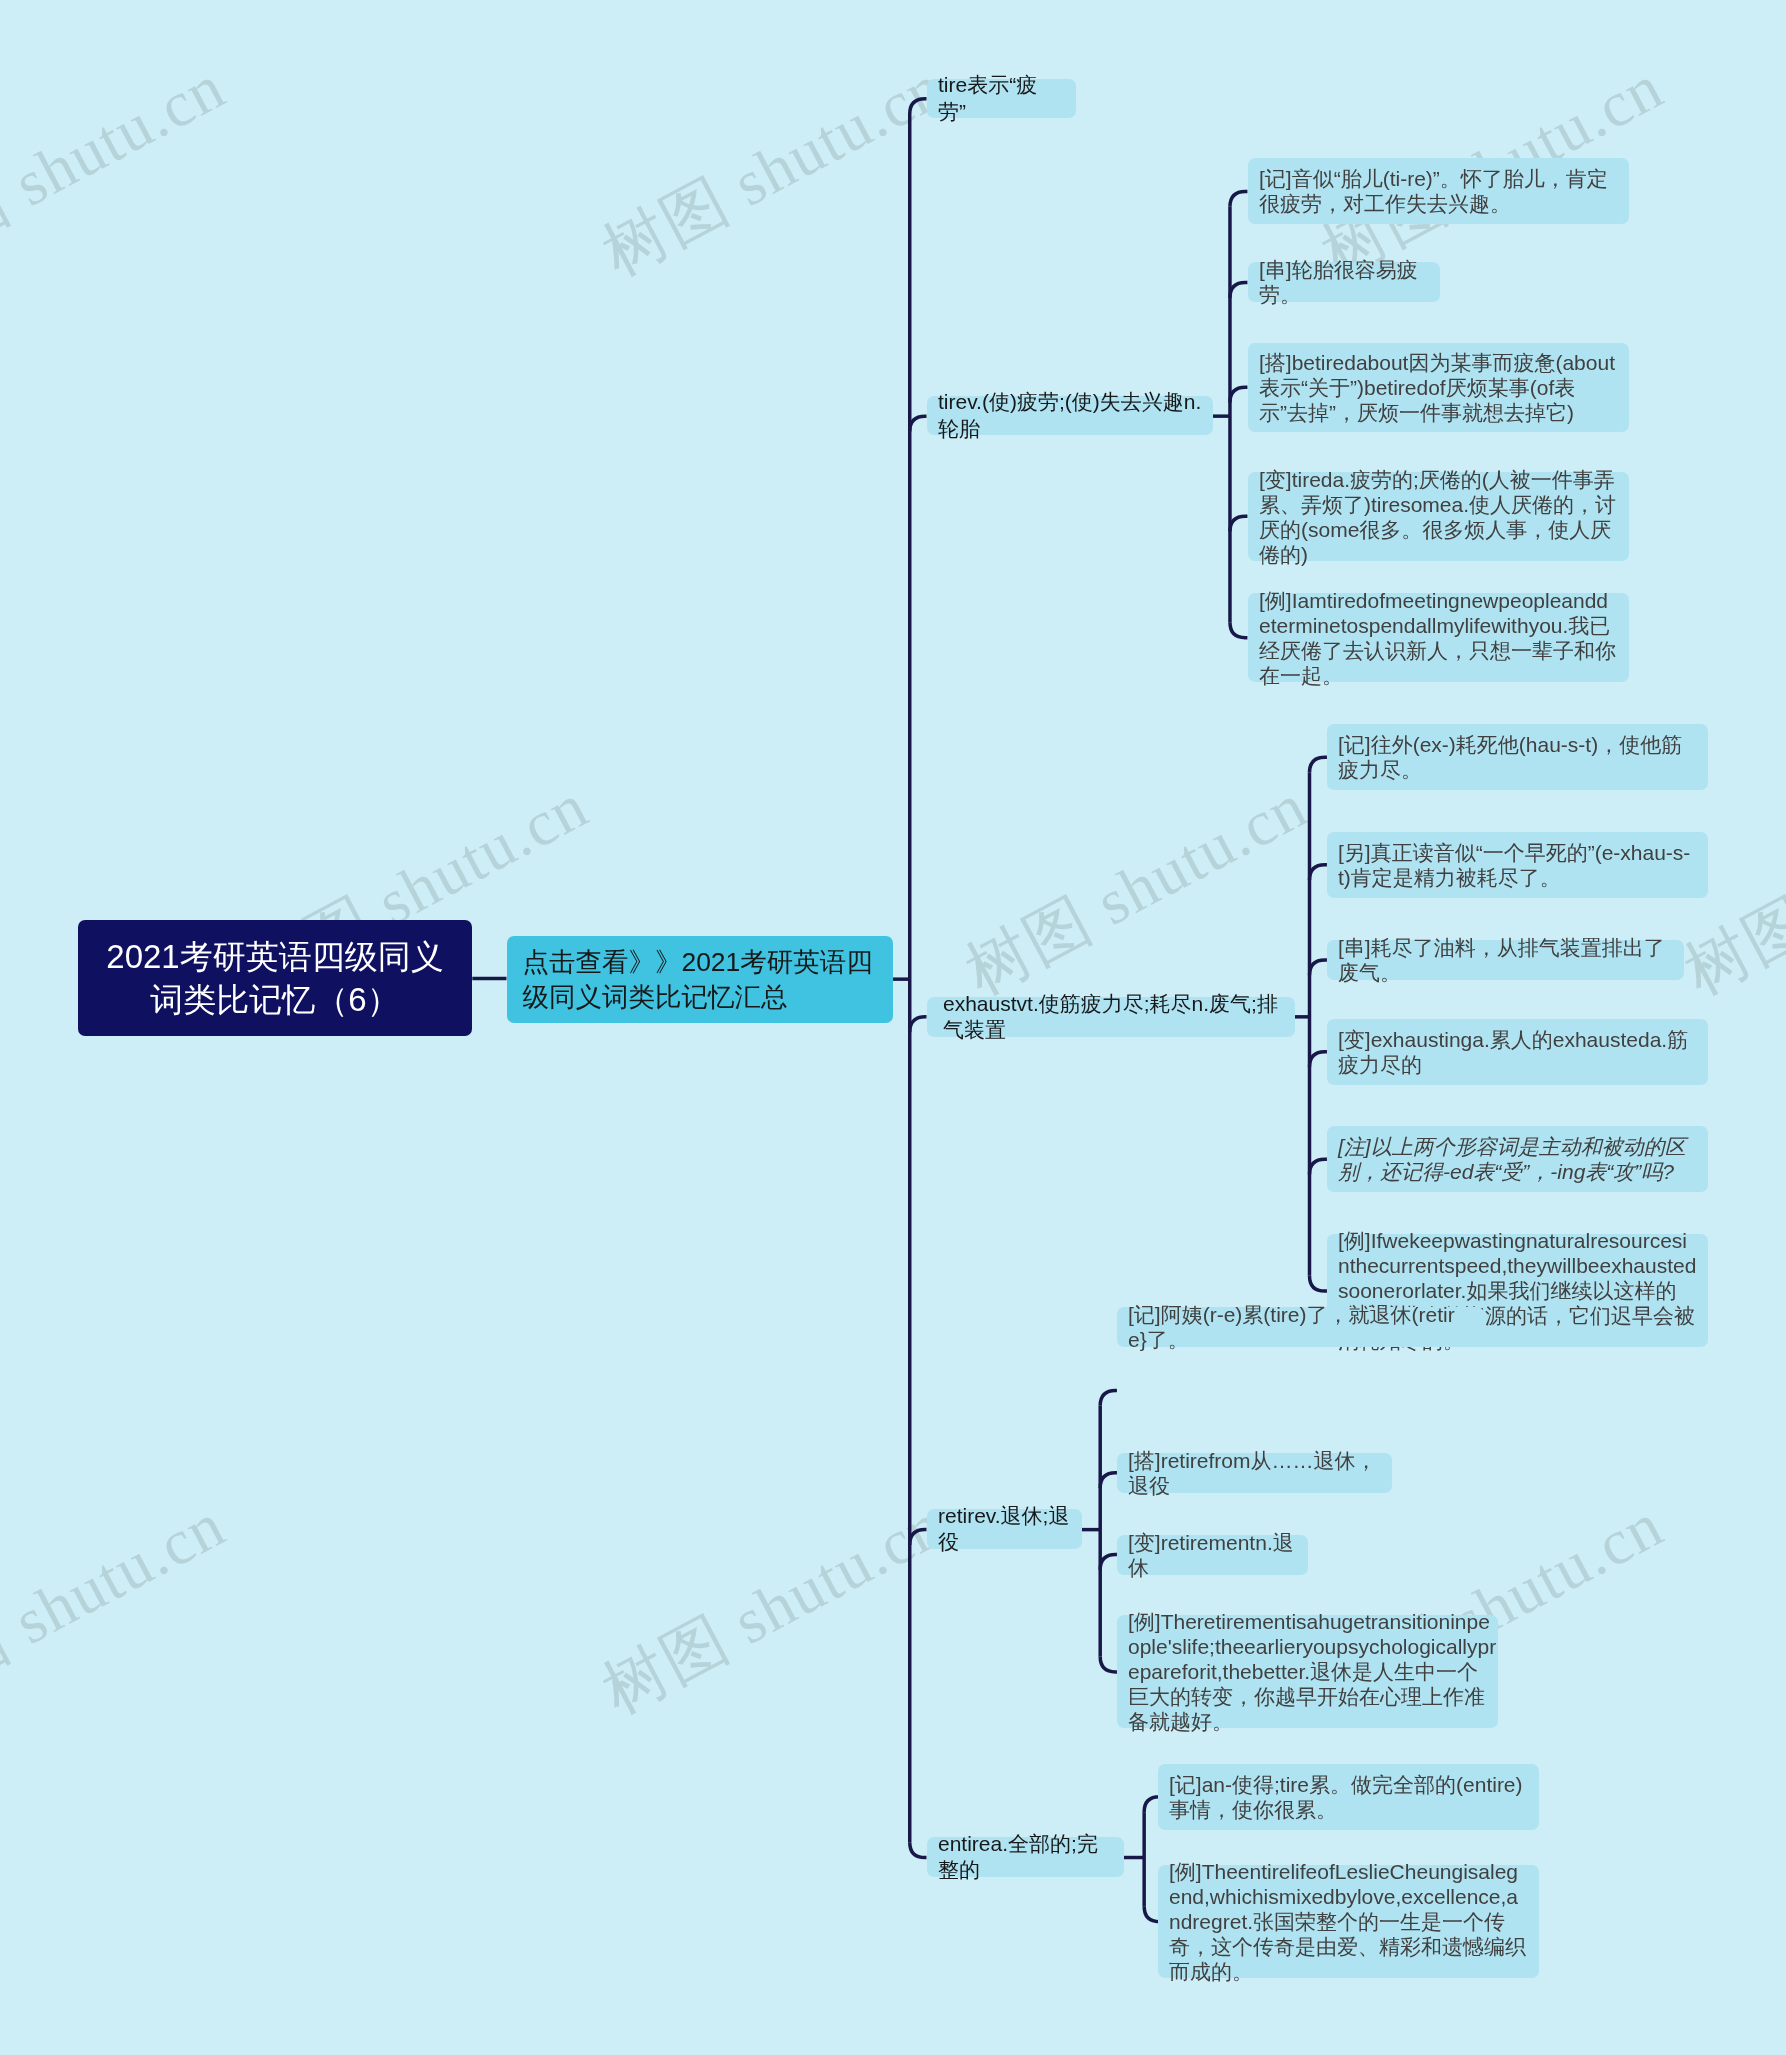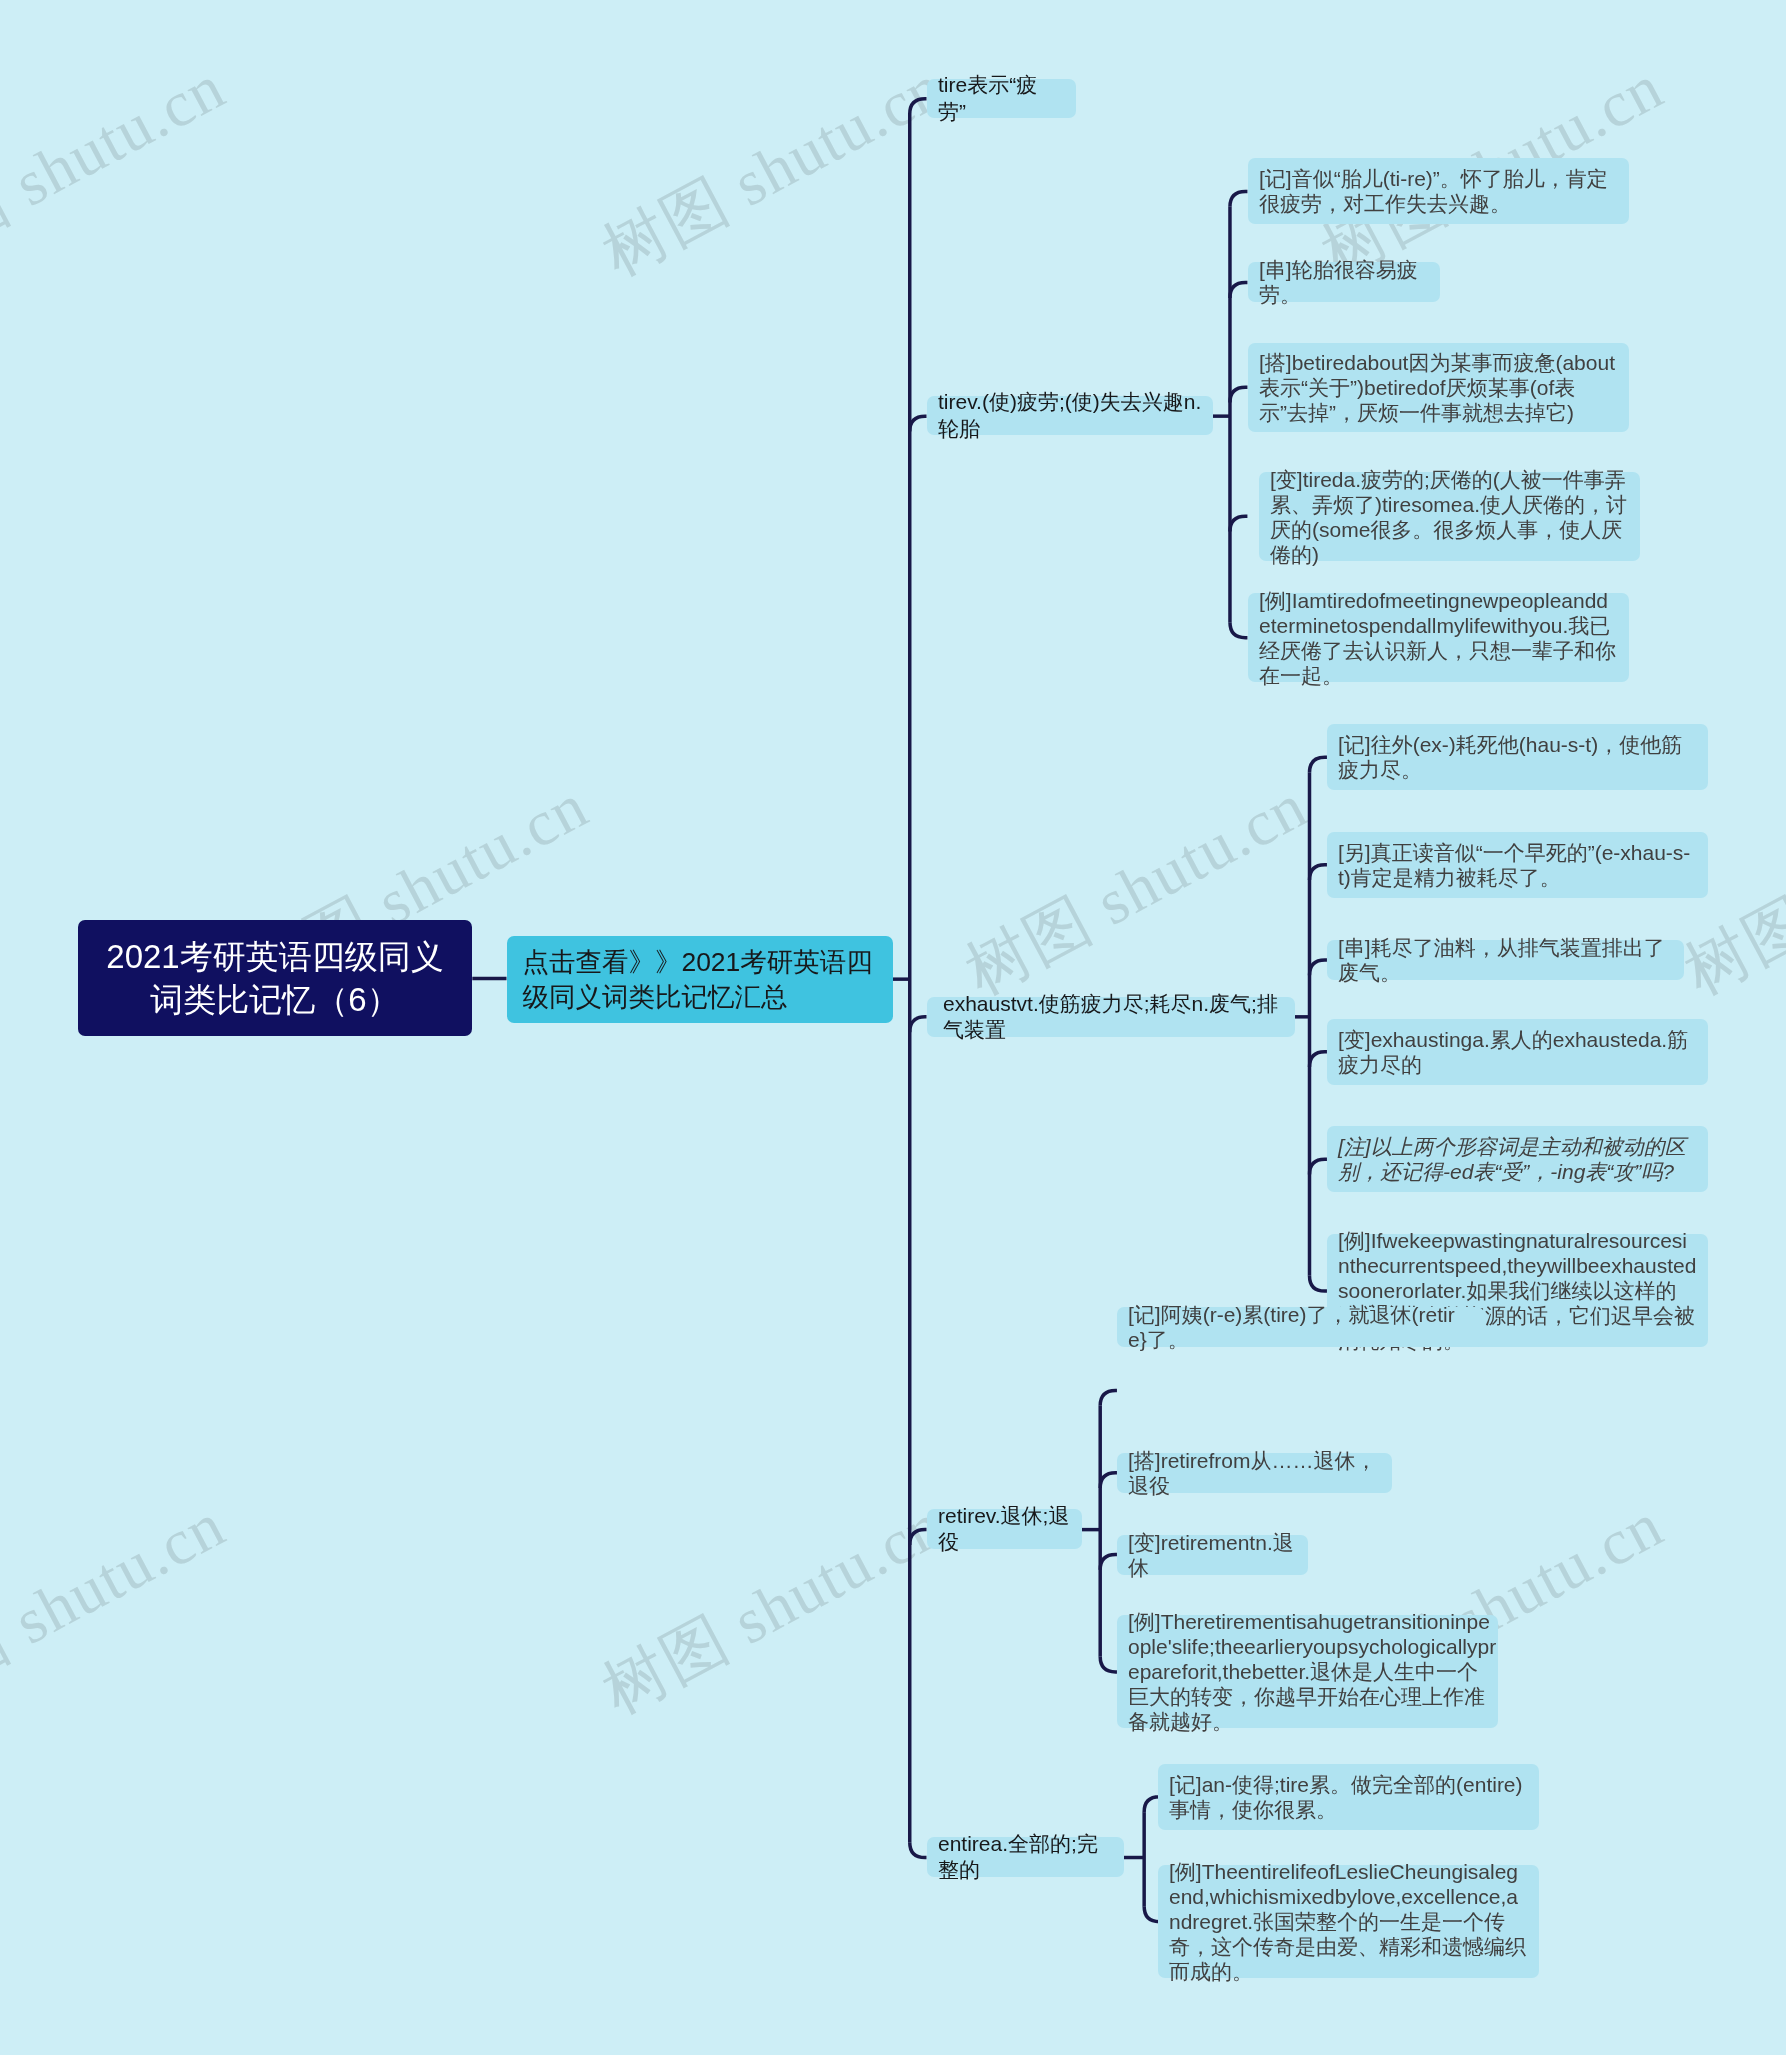--- a/index.html
+++ b/index.html
@@ -76,21 +76,21 @@
       <path d="M1640 2732 Q1640 2754 1662 2754 H1660" fill="none" stroke="#181848" stroke-width="5" stroke-linecap="butt"></path>
     </svg>
   <div id="node-layer">
       <div class="node node-root" style="left: 78px; top: 920px; width: 394px; height: 116px; font-size: 33px; line-height: 43px; padding-left: 16.7px; padding-right: 16.7px;"><span style="width: 100%; text-align: center;">2021考研英语四级同义词类比记忆（6）</span></div>
       <div class="node node-link" style="left: 507px; top: 936px; width: 386px; height: 87px; font-size: 26.5px; line-height: 35px; padding-left: 15.4px; padding-right: 15.4px;"><span style="width: 100%;">点击查看》》2021考研英语四级同义词类比记忆汇总</span></div>
       <div class="node node-branch" style="left: 927px; top: 79px; width: 149px; height: 39px; font-size: 21px; line-height: 26.5px; padding-left: 11px; padding-right: 11px;"><span style="width: 100%;">tire表示“疲劳”</span></div>
       <div class="node node-branch" style="left: 927px; top: 396px; width: 286px; height: 39px; font-size: 21px; line-height: 26.5px; padding-left: 11px; padding-right: 11px;"><span style="width: 100%;">tirev.(使)疲劳;(使)失去兴趣n.轮胎</span></div>
       <div class="node node-leaf" style="left: 1248px; top: 158px; width: 381px; height: 66px; font-size: 21px; line-height: 25px; padding-left: 11px; padding-right: 11px;"><span style="width: 100%;">[记]音似“胎儿(ti-re)”。怀了胎儿，肯定很疲劳，对工作失去兴趣。</span></div>
       <div class="node node-leaf" style="left: 1248px; top: 262px; width: 192px; height: 40px; font-size: 21px; line-height: 25px; padding-left: 11px; padding-right: 11px;"><span style="width: 100%;">[串]轮胎很容易疲劳。</span></div>
       <div class="node node-leaf" style="left: 1248px; top: 343px; width: 381px; height: 89px; font-size: 21px; line-height: 25px; padding-left: 11px; padding-right: 11px;"><span style="width: 100%;">[搭]betiredabout因为某事而疲惫(about表示“关于”)betiredof厌烦某事(of表示”去掉”，厌烦一件事就想去掉它)</span></div>
-      <div class="node node-leaf" style="left: 1248px; top: 472px; width: 381px; height: 89px; font-size: 21px; line-height: 25px; padding-left: 11px; padding-right: 11px; margin-left: 11px;"><span style="width: 100%;">[变]tireda.疲劳的;厌倦的(人被一件事弄累、弄烦了)tiresomea.使人厌倦的，讨厌的(some很多。很多烦人事，使人厌倦的)</span></div>
+      <div class="node node-leaf" style="left: 1248px; top: 472px; width: 381px; height: 89px; font-size: 21px; line-height: 25px; padding-left: 11px; padding-right: 11px;"><span style="width: 100%;">[变]tireda.疲劳的;厌倦的(人被一件事弄累、弄烦了)tiresomea.使人厌倦的，讨厌的(some很多。很多烦人事，使人厌倦的)</span></div>
       <div class="node node-leaf" style="left: 1248px; top: 593px; width: 381px; height: 89px; font-size: 21px; line-height: 25px; padding-left: 11px; padding-right: 11px;"><span style="width: 100%;">[例]Iamtiredofmeetingnewpeopleanddeterminetospendallmylifewithyou.我已经厌倦了去认识新人，只想一辈子和你在一起。</span></div>
       <div class="node node-branch" style="left: 927px; top: 997px; width: 368px; height: 40px; font-size: 21px; line-height: 26.5px; padding-left: 16px; padding-right: 11px;"><span style="width: 100%;">exhaustvt.使筋疲力尽;耗尽n.废气;排气装置</span></div>
       <div class="node node-leaf" style="left: 1327px; top: 724px; width: 381px; height: 66px; font-size: 21px; line-height: 25px; padding-left: 11px; padding-right: 11px;"><span style="width: 100%;">[记]往外(ex-)耗死他(hau-s-t)，使他筋疲力尽。</span></div>
       <div class="node node-leaf" style="left: 1327px; top: 832px; width: 381px; height: 66px; font-size: 21px; line-height: 25px; padding-left: 11px; padding-right: 11px;"><span style="width: 100%;">[另]真正读音似“一个早死的”(e-xhau-s-t)肯定是精力被耗尽了。</span></div>
       <div class="node node-leaf" style="left: 1327px; top: 940px; width: 357px; height: 40px; font-size: 21px; line-height: 25px; padding-left: 11px; padding-right: 11px;"><span style="width: 100%;">[串]耗尽了油料，从排气装置排出了废气。</span></div>
       <div class="node node-leaf" style="left: 1327px; top: 1019px; width: 381px; height: 66px; font-size: 21px; line-height: 25px; padding-left: 11px; padding-right: 11px;"><span style="width: 100%;">[变]exhaustinga.累人的exhausteda.筋疲力尽的</span></div>
       <div class="node node-leaf" style="left: 1327px; top: 1126px; width: 381px; height: 66px; font-size: 21px; line-height: 25px; padding-left: 11px; padding-right: 11px;"><span style="width: 100%; font-style: italic;">[注]以上两个形容词是主动和被动的区别，还记得-ed表“受”，-ing表“攻”吗?</span></div>
       <div class="node node-leaf" style="left: 1327px; top: 1234px; width: 381px; height: 113px; font-size: 21px; line-height: 25px; padding-left: 11px; padding-right: 11px;"><span style="width: 100%;">[例]Ifwekeepwastingnaturalresourcesinthecurrentspeed,theywillbeexhaustedsoonerorlater.如果我们继续以这样的速度浪费自然资源的话，它们迟早会被消耗殆尽的。</span></div>
       <div class="node node-branch" style="left: 927px; top: 1509px; width: 155px; height: 40px; font-size: 21px; line-height: 26.5px; padding-left: 11px; padding-right: 11px;"><span style="width: 100%;">retirev.退休;退役</span></div>
       <div class="node node-leaf" style="left: 1117px; top: 1307px; width: 367px; height: 40px; font-size: 21px; line-height: 25px; padding-left: 11px; padding-right: 11px;"><span style="width: 100%;">[记]阿姨(r-e)累(tire)了，就退休(retire}了。</span></div>

